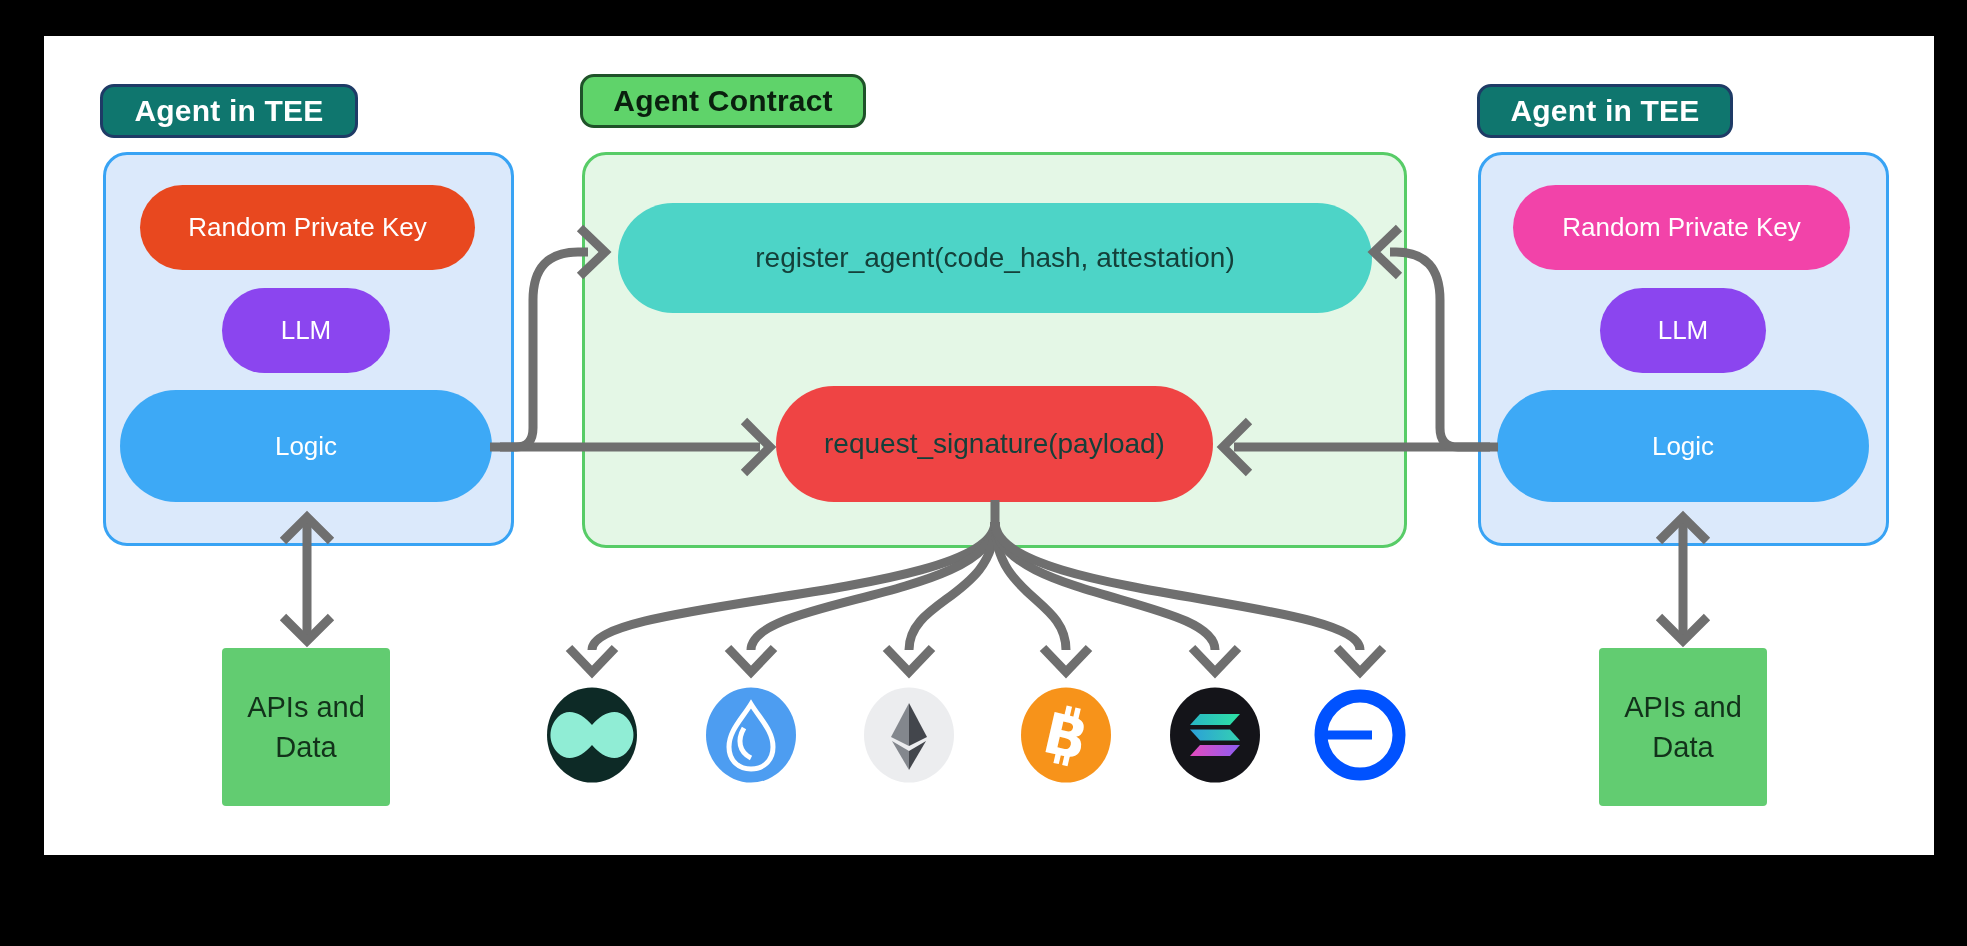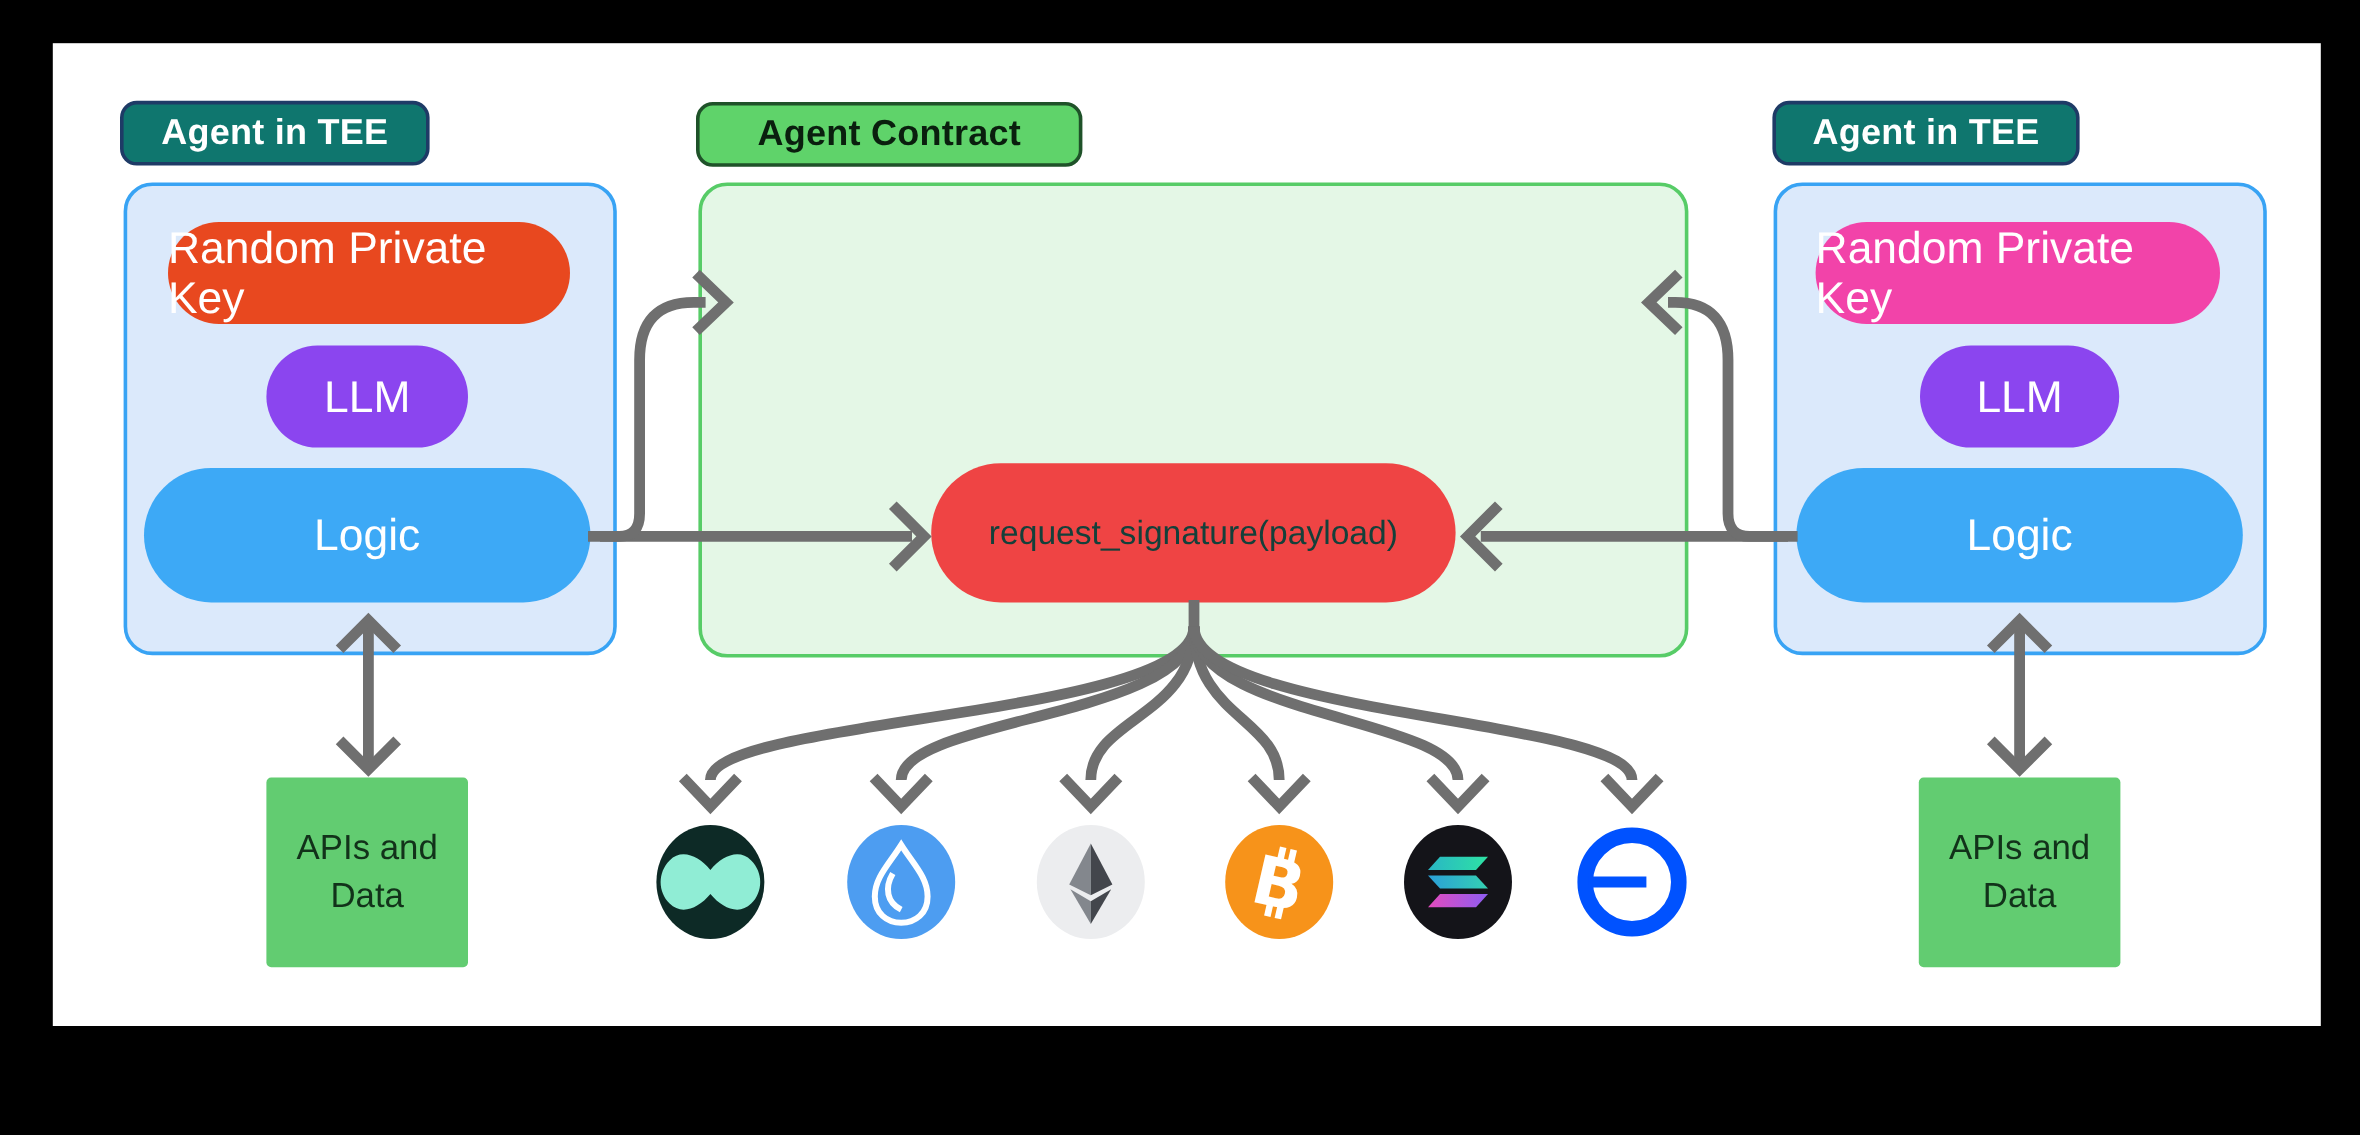--- a/index.html
+++ b/index.html
@@ -7,21 +7,21 @@
          font-family:"Liberation Sans",sans-serif;}
   .canvas{position:absolute;left:44px;top:36px;width:1890px;height:819px;background:#ffffff;}
   .abs{position:absolute;box-sizing:border-box;}
   .tag{display:flex;align-items:center;justify-content:center;border-radius:14px;
        font-size:30px;font-weight:600;letter-spacing:.2px;}
   .tag-blue{background:#0f766e;border:3px solid #1E3B66;color:#ffffff;text-align:right;}
   .tag-green{background:#5FD36A;border:3px solid #1F5229;color:#0A1F0E;}
   .tee-box{background:#DBE9FB;border:3px solid #38A3F4;border-radius:24px;}
   .contract-box{background:#E4F7E6;border:3px solid #57CC67;border-radius:24px;}
   .pill{display:flex;align-items:center;justify-content:center;
-        font-size:37px;font-weight:500;color:#ffffff;}
+        font-size:26px;font-weight:500;color:#ffffff;}
   .fn-pill{display:flex;align-items:center;justify-content:center;border-radius:58px;
            font-size:28px;font-weight:500;color:#14403A;}
   .apis-box{display:flex;flex-direction:column;align-items:center;justify-content:center;
             border-radius:4px;font-size:29px;font-weight:500;color:#12321A;line-height:1.38;}
   .arrows{position:absolute;left:0;top:0;pointer-events:none;}
   .arrows path{stroke:#6F6F6F;stroke-width:9;fill:none;stroke-linejoin:miter;stroke-linecap:butt;}
   .chain-icon{position:absolute;}
 </style>
 </head>
 <body>
@@ -37,24 +37,25 @@
 
   <div class="abs pill" style="left: 222px; top: 288px; width: 168px; height: 85px; border-radius: 43px; background-color: rgb(139, 69, 239);">LLM</div>
 
   <div class="abs pill" style="left: 120px; top: 390px; width: 372px; height: 112px; border-radius: 56px; background-color: rgb(61, 169, 246);">Logic</div>
 
   <div class="abs apis-box" style="left: 222px; top: 648px; width: 168px; height: 158px; background-color: rgb(98, 204, 113);">
     <span>APIs and</span>
     <span>Data</span>
   </div>
 
-  <div class="abs tag tag-green" style="left:580px;top:85px;width:322px;height:54px">Agent Contract</div>
+  <div class="abs tag tag-green" style="left:580px;top:74px;width:286px;height:54px">Agent Contract</div>
 
   <div class="abs contract-box" style="left:582px;top:152px;width:825px;height:396px"></div>
 
+  <div class="abs fn-pill" style="left: 618px; top: 203px; width: 754px; height: 110px; background-color: rgb(77, 212, 199);">register_agent(code_hash, attestation)</div>
 
   <div class="abs fn-pill" style="left: 776px; top: 386px; width: 437px; height: 116px; background-color: #ef4444;">request_signature(payload)</div>
 
   <div class="abs tag tag-blue" style="left:1477px;top:84px;width:256px;height:54px">Agent in TEE</div>
 
   <div class="abs tee-box" style="left:1478px;top:152px;width:411px;height:394px"></div>
 
   <div class="abs pill" style="left: 1513px; top: 185px; width: 337px; height: 85px; border-radius: 43px; background-color: rgb(242, 67, 169);">Random Private Key</div>
 
   <div class="abs pill" style="left: 1600px; top: 288px; width: 166px; height: 85px; border-radius: 43px; background-color: rgb(139, 69, 239);">LLM</div>

